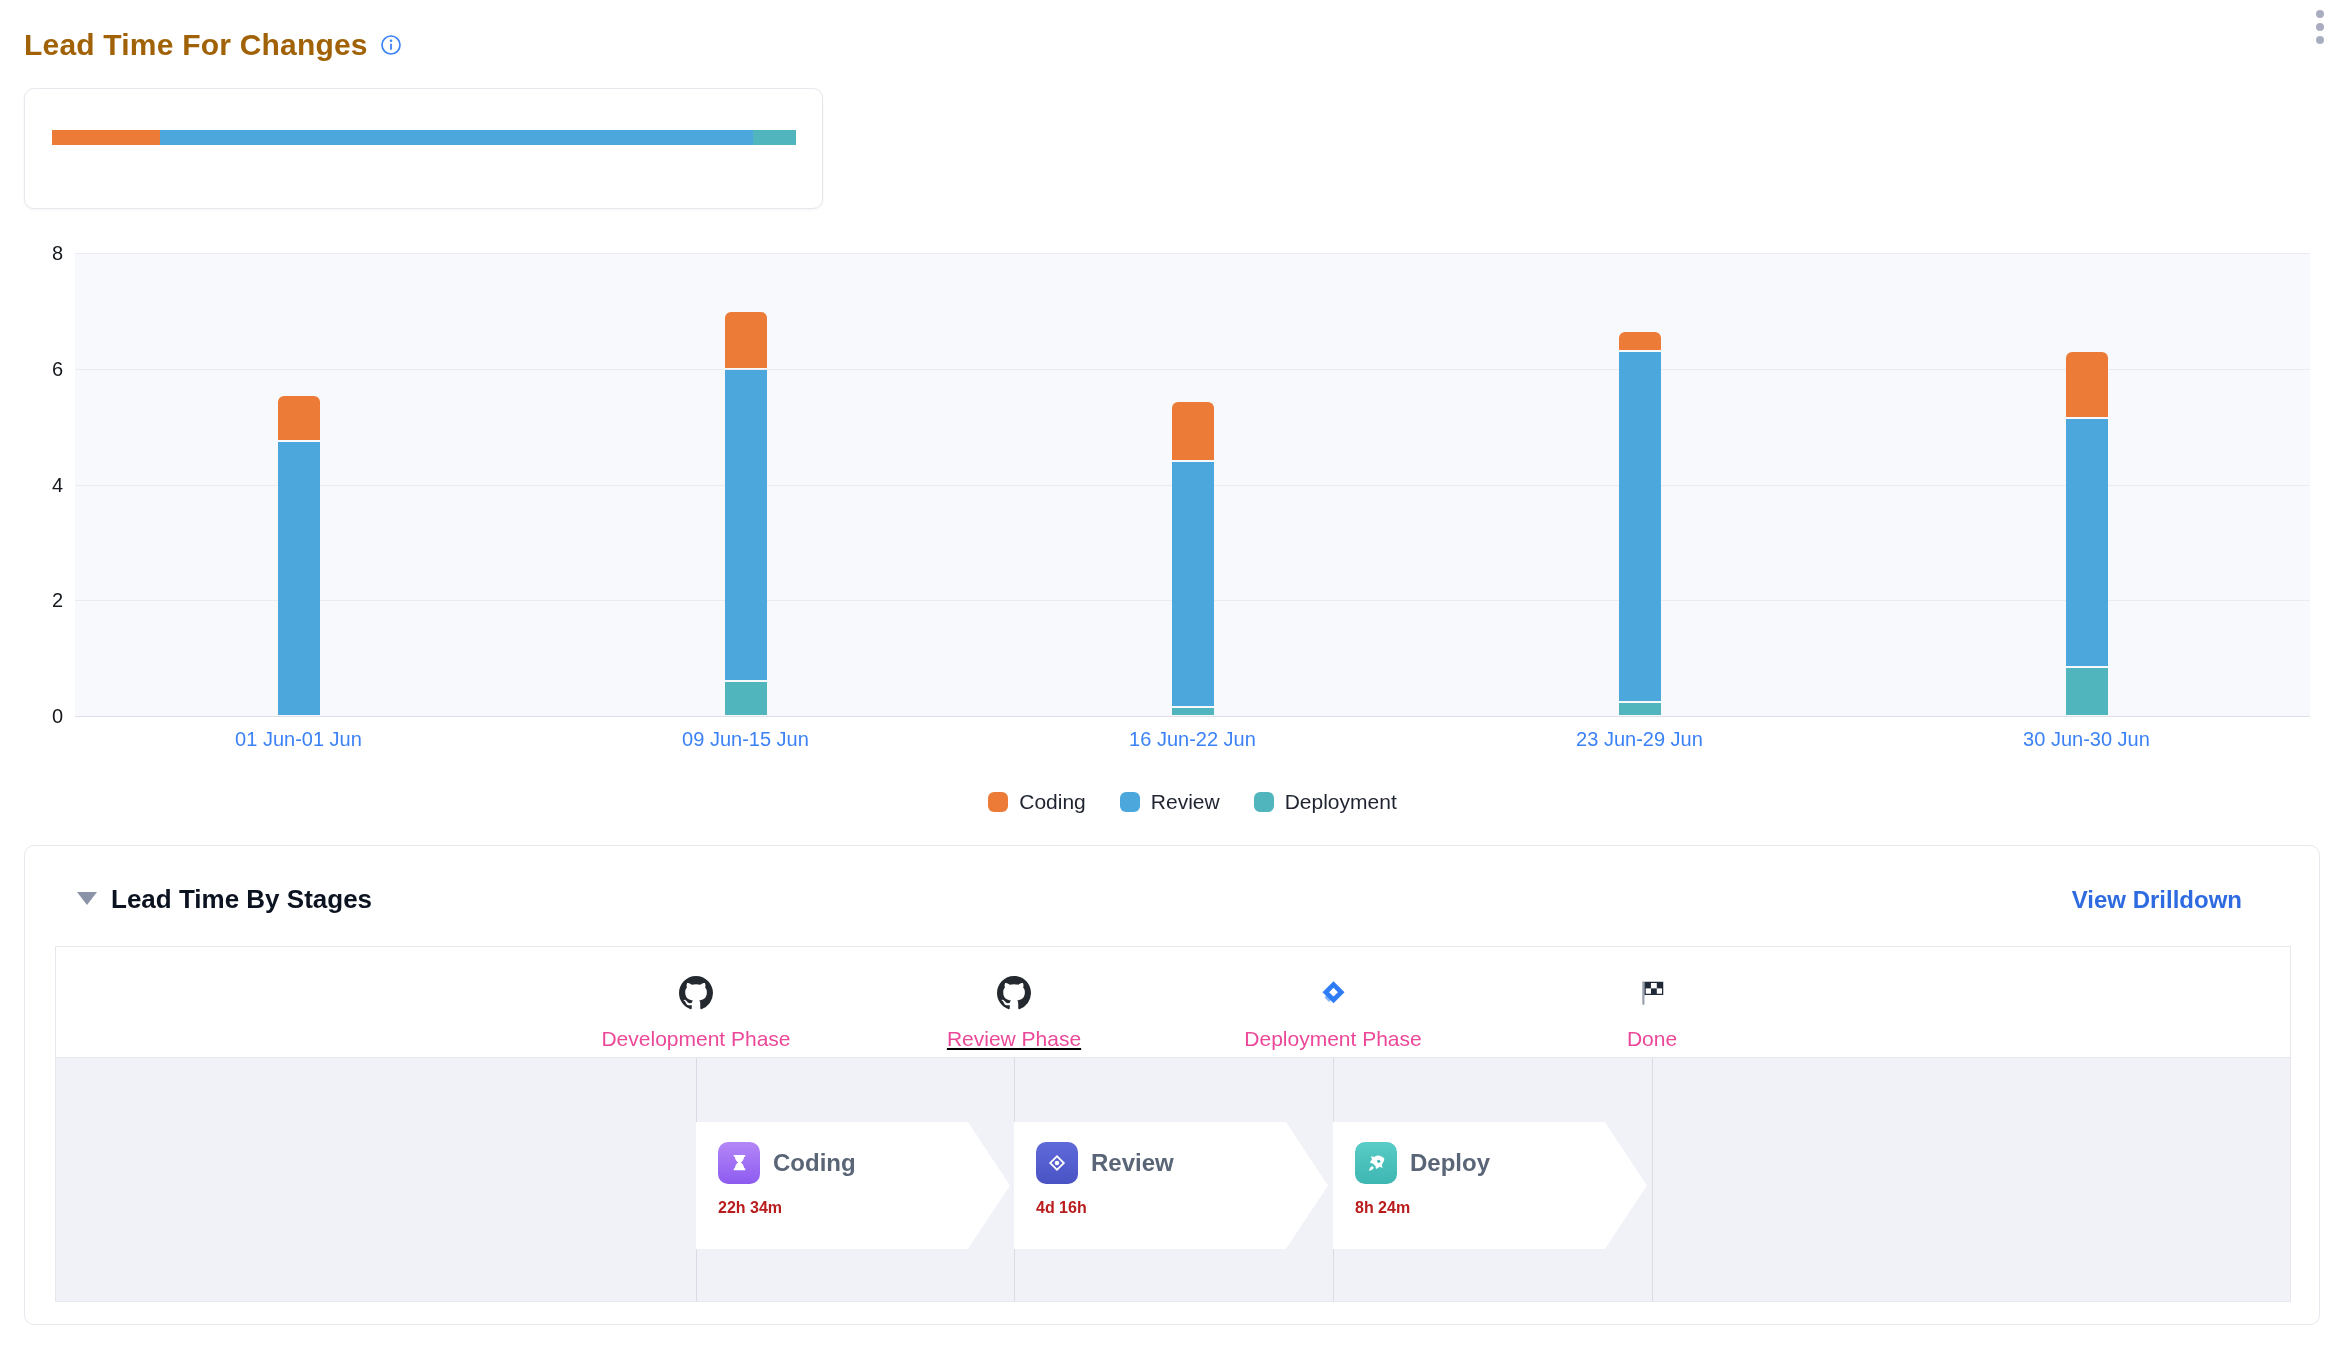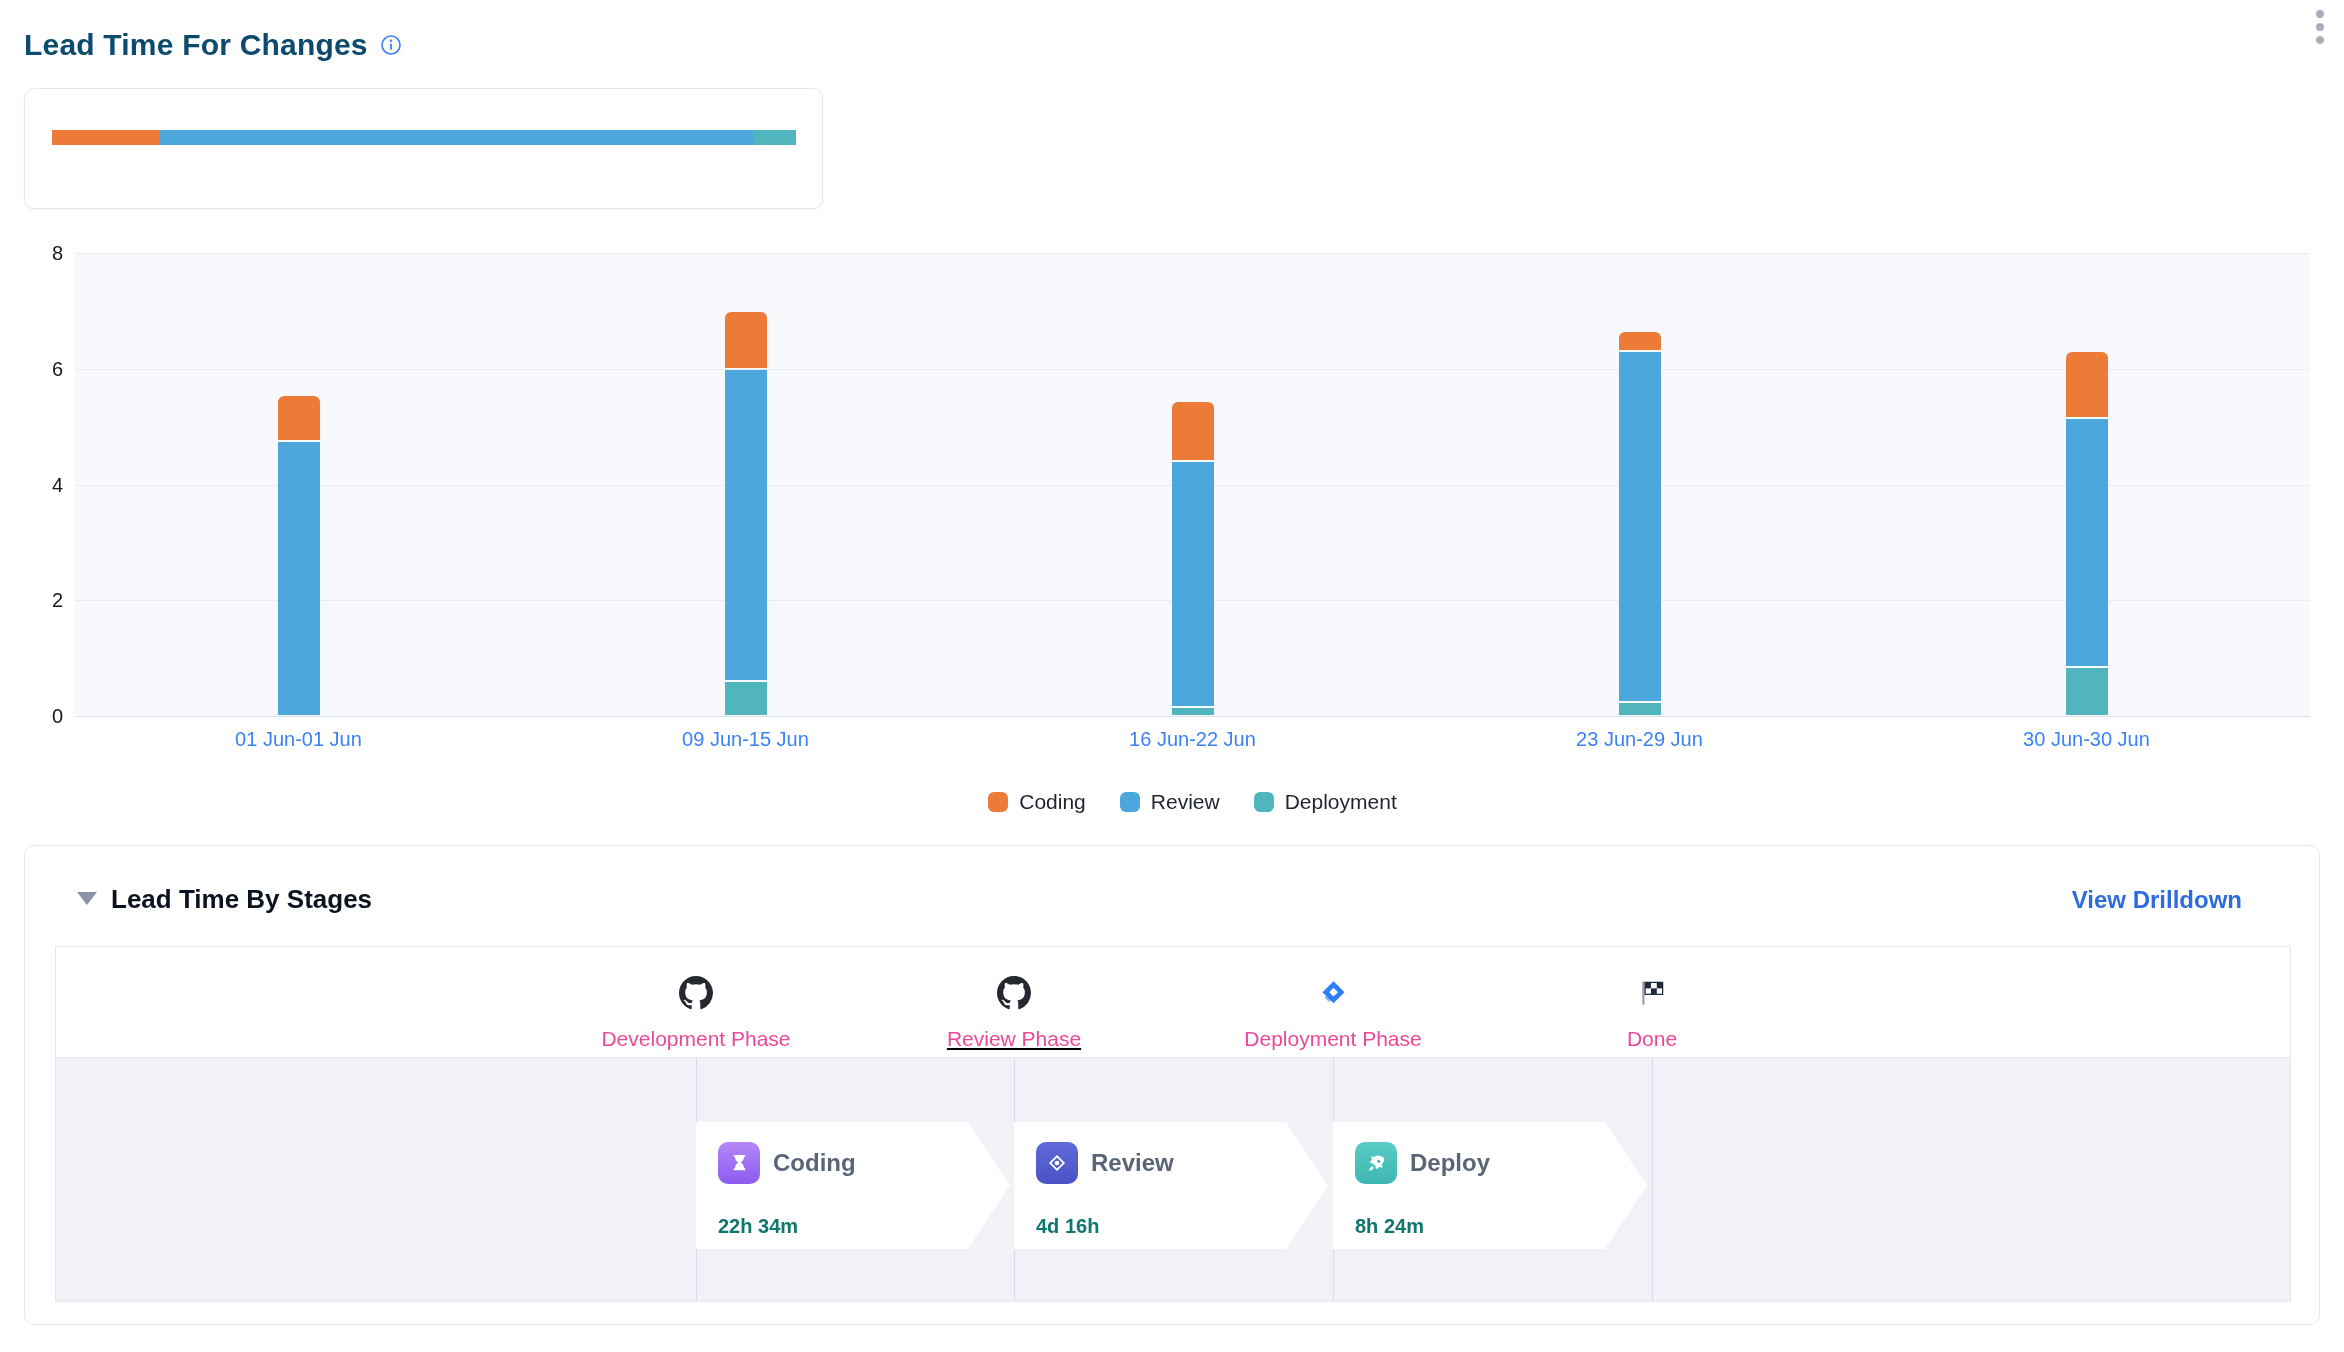--- a/index.html
+++ b/index.html
@@ -2,21 +2,21 @@
 <html><head>
 <meta charset="utf-8">
 <style>
   * { margin:0; padding:0; box-sizing:border-box; }
   html,body { background:#ffffff; }
   body { font-family:"Liberation Sans", sans-serif; }
   .page { position:relative; width:2344px; height:1352px; background:#fff; overflow:hidden; }
 
   
   .hdr { position:absolute; left:24px; top:28px; right:24px; display:flex; align-items:center; }
-  .hdr-title { font-size:30px; font-weight:bold; color:#0c4a6e; letter-spacing:.2px; }
+  .hdr-title { font-size:30px; font-weight:bold; color:#a16207; letter-spacing:.2px; }
   .info-ic { margin-left:12px; display:inline-flex; cursor:pointer; }
   .kebab { position:absolute; right:12px; top:2px; display:flex; flex-direction:column; gap:5px; padding:8px; cursor:pointer; }
   .kebab span { width:8px; height:8px; border-radius:50%; background:#a9adc0; }
 
   
   .sumcard { position:absolute; left:24px; top:88px; width:799px; height:121px; border:1px solid #e6e8ee; border-radius:10px; background:#fff; box-shadow:0 1px 3px rgba(20,30,60,.05); padding:24px 27px 0 27px; }
   .sumrow { display:flex; align-items:center; }
   .sum-val { font-size:28px; font-weight:bold; color:#0b1220; }
   .sum-avg { font-size:21px; color:#374151; margin-left:10px; }
   .sum-right { margin-left:auto; display:flex; align-items:center; gap:10px; font-size:21px; color:#6a7285; }
@@ -48,21 +48,21 @@
   .stage-table { position:absolute; left:30px; top:100px; width:2236px; height:356px; border:1px solid #e6e8ee; background:#fff; }
   .phase-cell { position:absolute; top:0; width:320px; margin-left:-160px; text-align:center; }
   .phase-cell .ic { margin-top:28px; height:36px; display:flex; justify-content:center; align-items:center; }
   .phase-lab { margin-top:16px; font-size:21px; color:#ec4899; }
   .stage-body { position:absolute; left:0; right:0; top:110px; bottom:0; background:#f1f2f7; border-top:1px solid #e6e8ee; }
   .vdiv { position:absolute; top:0; bottom:0; width:1px; background:#d9dce6; }
   .scard { position:absolute; top:64px; width:314px; height:127px; background:#fff; clip-path:polygon(0 0, 86.6% 0, 100% 50%, 86.6% 100%, 0 100%); filter:drop-shadow(0 0 1px rgba(30,40,70,.22)); padding:20px 0 0 22px; cursor:pointer; }
   .scard-row { display:flex; align-items:center; gap:13px; }
   .scard-ic { width:42px; height:42px; border-radius:10px; display:flex; align-items:center; justify-content:center; flex:0 0 auto; }
   .scard-lab { font-size:24px; font-weight:bold; color:#5a6577; }
-  .scard-dur { margin-top:31px; font-size:20px; font-weight:bold; color:#0f766e; }
+  .scard-dur { margin-top:15px; font-size:16px; font-weight:bold; color:#b91c1c; }
 </style>
 </head>
 <body>
 
 <div class="page">
 
   <div class="hdr">
     <span class="hdr-title">Lead Time For Changes</span>
     <span class="info-ic">
       <svg width="22" height="22" viewBox="0 0 22 22">

